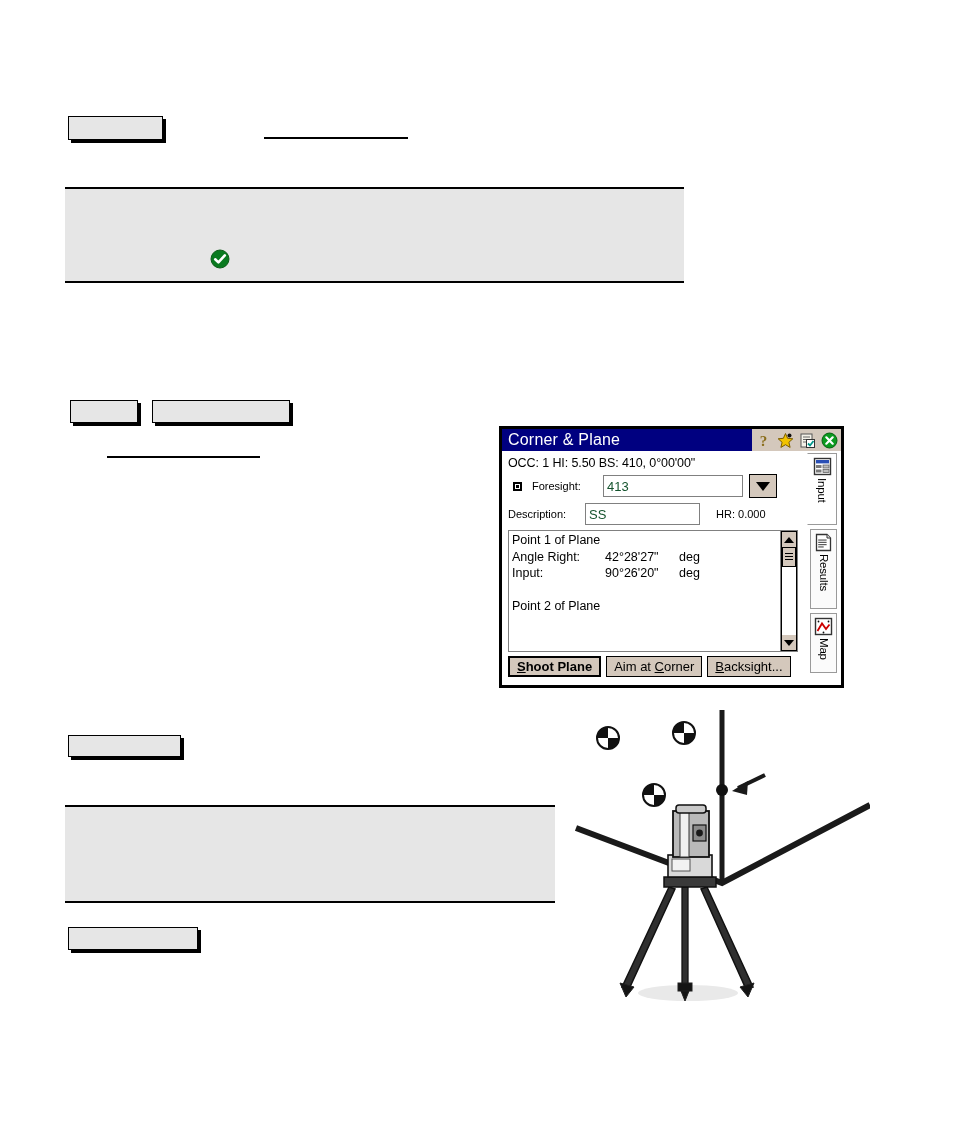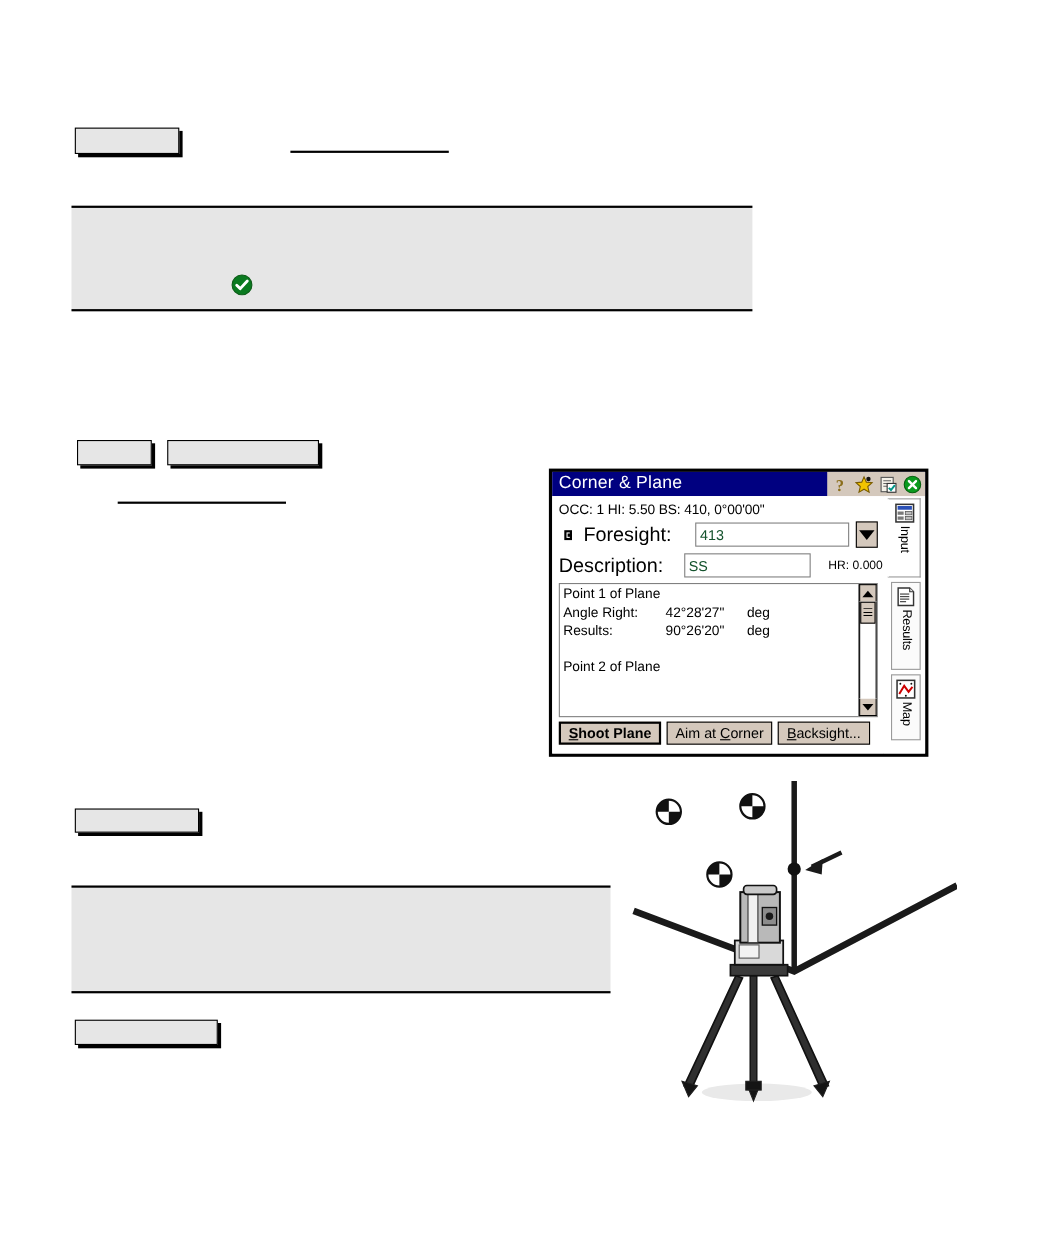--- a/index.html
+++ b/index.html
@@ -122,21 +122,21 @@
     margin-right: 10px;
     position: relative;
   }
   .radio-marker::after {
     content: "";
     position: absolute;
     left: 1px; top: 1px;
     width: 3px; height: 3px;
     background: #000000;
   }
-  .fld-label { font-size: 18px; white-space: nowrap; }
+  .fld-label { font-size: 11px; white-space: nowrap; }
 
   .txtbox {
     border: 1px solid #808080;
     background: #ffffff;
     box-sizing: border-box;
     height: 22px;
     line-height: 20px;
     font-size: 13px;
     padding-left: 3px;
     color: #14532d;
@@ -409,21 +409,21 @@
       <div id="listbox">
         <div class="list-row list-head">
           <span>Point 1 of Plane</span>
         </div>
         <div class="list-row">
           <span class="lr-name">Angle Right:</span>
           <span class="lr-val">42°28'27"</span>
           <span class="lr-unit">deg</span>
         </div>
         <div class="list-row">
-          <span class="lr-name">Results:</span>
+          <span class="lr-name">Input:</span>
           <span class="lr-val">90°26'20"</span>
           <span class="lr-unit">deg</span>
         </div>
         <div class="list-row" style="height:16px;"></div>
         <div class="list-row">
           <span>Point 2 of Plane</span>
         </div>
       </div>
 
       <div id="listbox-scroll">

